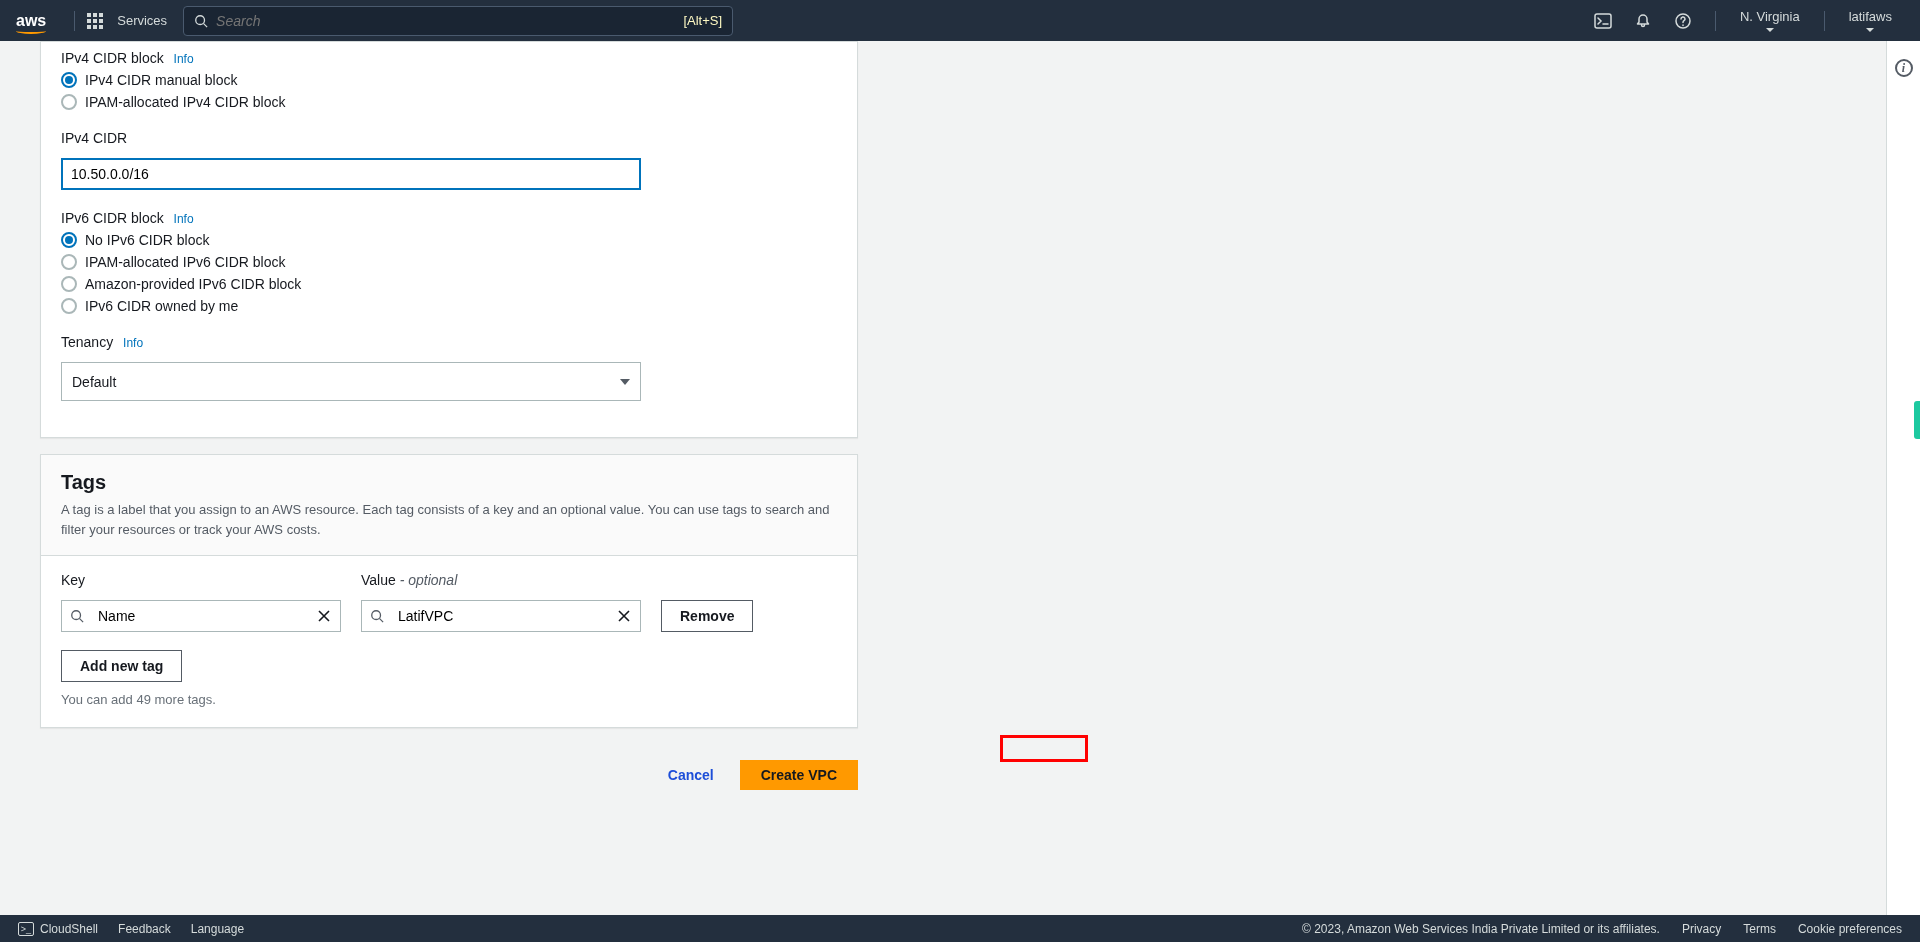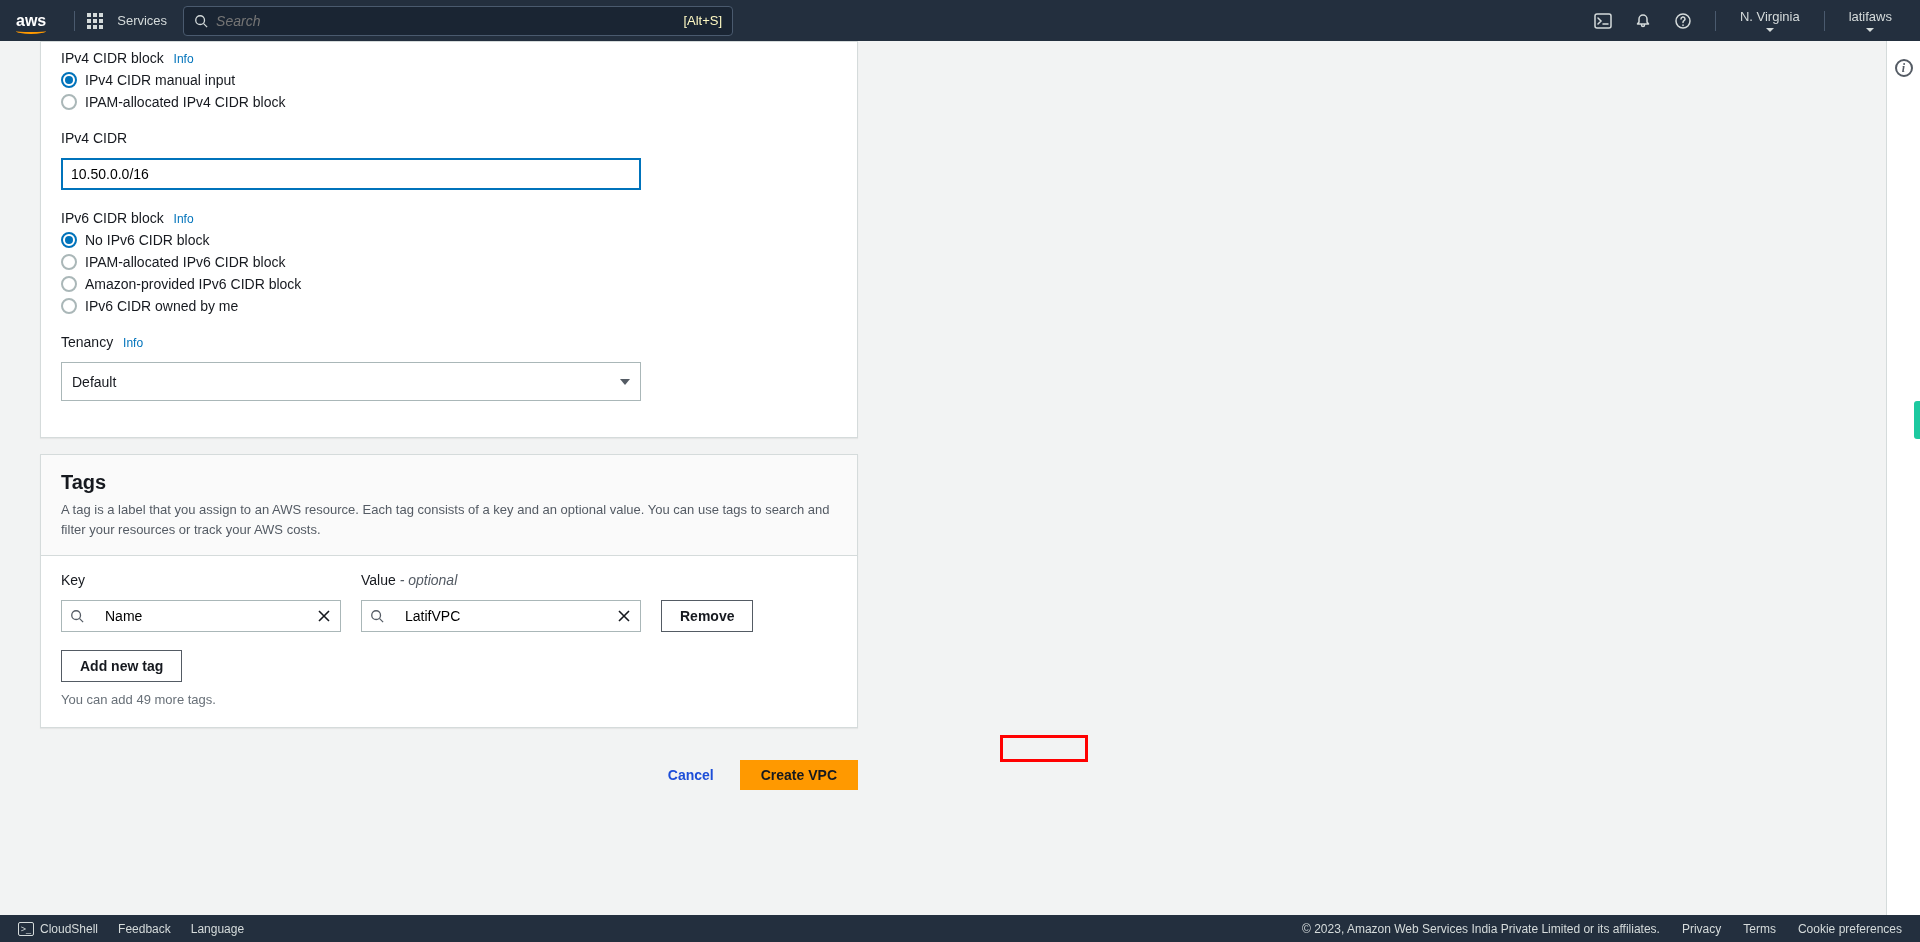--- a/index.html
+++ b/index.html
@@ -163,21 +163,21 @@
 .tags-header { padding: 16px 20px; border-bottom: 1px solid #d5dbdb; background: #fafafa; }
 .tags-header h2 { font-size: 20px; font-weight: 700; margin-bottom: 6px; }
 .tags-desc { font-size: 13px; color: #545b64; line-height: 1.5; }
 .tags-body { padding: 16px 20px 20px 20px; }
 .tag-cols { display: flex; gap: 20px; align-items: flex-end; }
 .tag-col-key, .tag-col-val { width: 280px; }
 .col-label { font-size: 14px; margin-bottom: 12px; display: block; }
 .col-label .opt { font-style: italic; color: #545b64; }
 .search-input-wrap {
   height: 32px; border: 1px solid #aab7b8; display: flex; align-items: center;
-  padding: 0 6px 0 8px; gap: 21px; background: #fff;
+  padding: 0 6px 0 8px; gap: 14px; background: #fff;
 }
 .search-input-wrap input {
   flex: 1; border: none; outline: none; font-size: 14px;
 }
 .clear-x { cursor: pointer; padding: 4px; color: #16191f; }
 .btn {
   height: 32px; padding: 0 18px;
   background: #fff; border: 1px solid #545b64;
   font-size: 14px; font-weight: 700; cursor: pointer;
   color: #16191f;
@@ -289,21 +289,21 @@
     <div class="panel">
       <div class="panel-body">
 
         <div>
           <span class="form-label">IPv4 CIDR block</span>
           <a class="info-link">Info</a>
           <div class="radio-row">
             <span class="radio-outer checked">
                 <span class="radio-inner"></span>
               </span>
-            <span class="radio-label">IPv4 CIDR manual input</span>
+            <span class="radio-label">IPv4 CIDR manual block</span>
           </div>
           <div class="radio-row">
             <span class="radio-outer"></span>
             <span class="radio-label">IPAM-allocated IPv4 CIDR block</span>
           </div>
         </div>
 
         <div class="section-gap">
           <div class="form-label">IPv4 CIDR</div>
           <div class="small-gap"></div>

